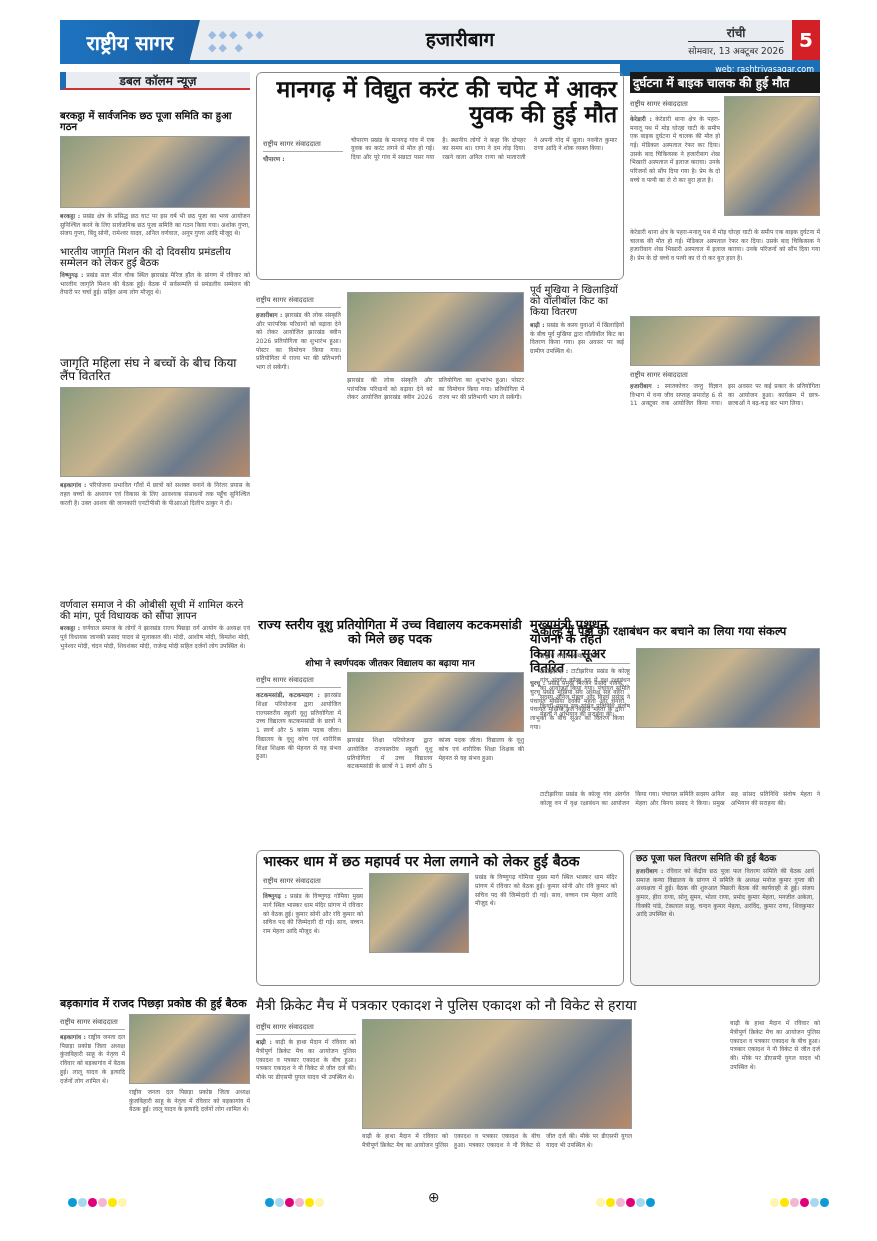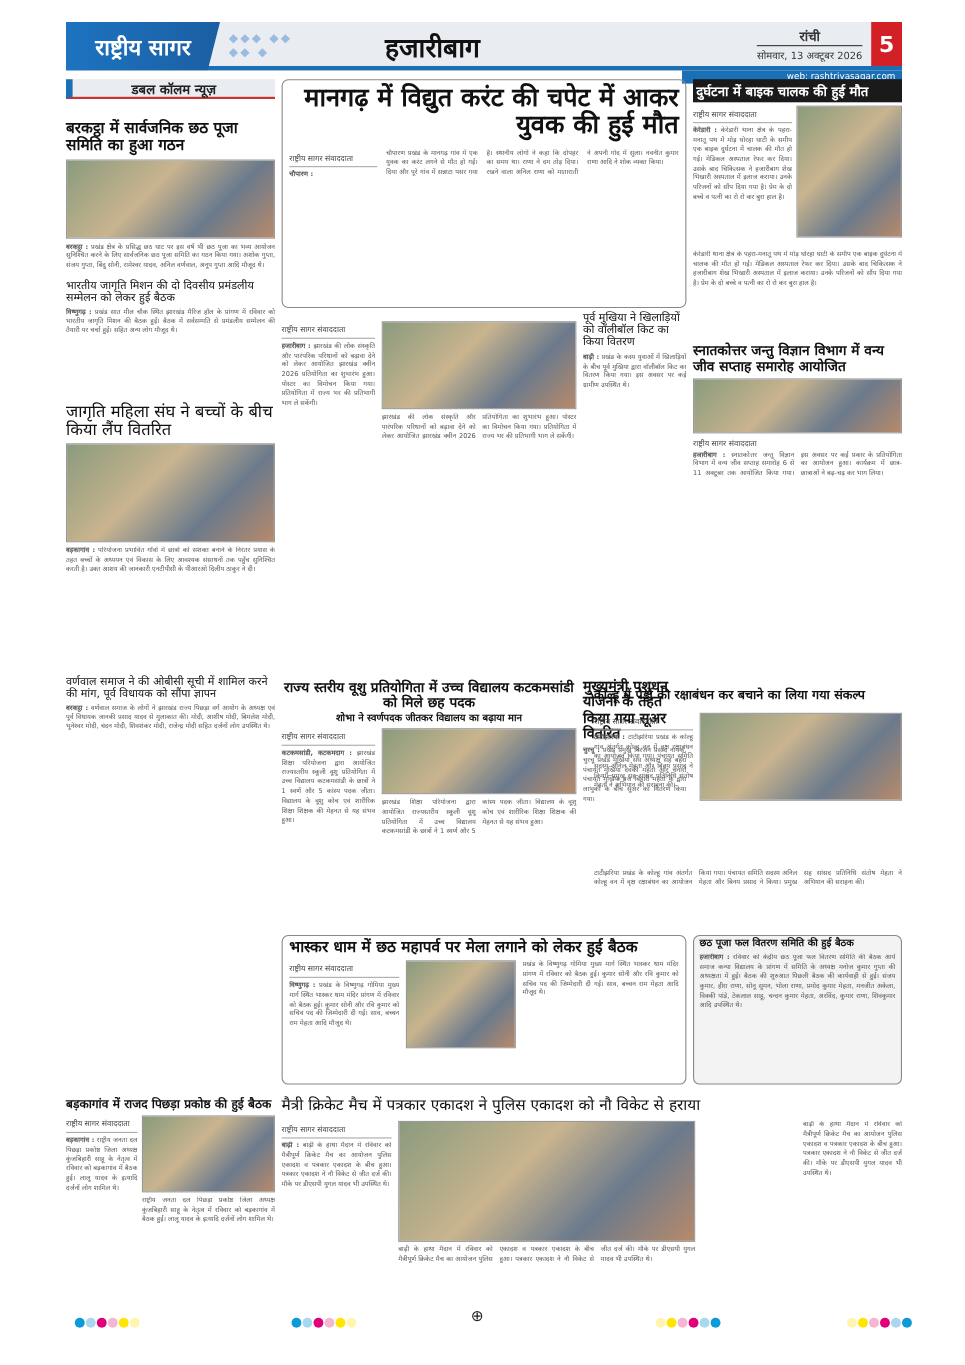--- a/index.html
+++ b/index.html
@@ -3,21 +3,21 @@
 <meta charset="utf-8">
 <style>
   * { box-sizing: border-box; margin: 0; padding: 0; }
   body { width: 877px; height: 1241px; background: #ffffff; font-family: "DejaVu Sans", sans-serif; position: relative; overflow: hidden; color: #222; }
   .page { position: absolute; left: 60px; top: 20px; width: 760px; height: 1200px; }
 
   
   .masthead { position: absolute; left: 0; top: 0; width: 760px; height: 44px; background: #e9edf2; border-bottom: 4px solid #1b6fb5; }
   .brand { position: absolute; left: 0; top: 0; width: 140px; height: 44px; background: linear-gradient(90deg,#1d73c0,#1b5fa3); color: #fff; font-weight: bold; font-size: 20px; display: flex; align-items: center; justify-content: center; clip-path: polygon(0 0,100% 0,92% 100%,0 100%); }
   .dots-deco { position: absolute; left: 148px; top: 8px; color: #9bbbe0; font-size: 11px; letter-spacing: 2px; }
-  .city { position: absolute; left: 290px; top: 6px; width: 220px; text-align: left; font-size: 24px; font-weight: bold; color: #111; }
+  .city { position: absolute; left: 290px; top: 6px; width: 220px; text-align: center; font-size: 19px; font-weight: bold; color: #111; }
   .dateblock { position: absolute; right: 36px; top: 4px; text-align: center; font-size: 9px; color: #333; }
   .dateblock .ed { font-size: 12px; font-weight: bold; border-bottom: 1px solid #333; display: block; margin-bottom: 2px; }
   .pageno { position: absolute; right: 0; top: 0; width: 28px; height: 40px; background: #d32027; color: #fff; font-weight: bold; font-size: 20px; display: flex; align-items: center; justify-content: center; }
   .weburl { position: absolute; right: 0; top: 44px; height: 12px; background: #1b6fb5; color: #fff; font-size: 8px; padding: 1px 6px; width: 200px; text-align: right; }
 
   
   .col { position: absolute; }
   .hl { font-weight: bold; color: #111; line-height: 1.1; }
   .byline { font-size: 7px; color: #444; margin: 3px 0; }
   .body { font-size: 6px; line-height: 1.45; color: #555; text-align: justify; }
@@ -47,32 +47,32 @@
       <span>सोमवार, 13 अक्टूबर 2026</span>
     </div>
     <div class="pageno">5</div>
   </div>
   <div class="weburl">web: rashtriyasagar.com</div>
 
   <div class="col left">
     <div class="dc-head">डबल कॉलम न्यूज़</div>
 
     <div style="margin-top:4px;">
-      <div class="hl" style="font-size:14px;margin-top:20px;">बरकट्ठा में सार्वजनिक छठ पूजा समिति का हुआ गठन</div>
+      <div class="hl" style="font-size:10px;margin-top:20px;">बरकट्ठा में सार्वजनिक छठ पूजा समिति का हुआ गठन</div>
       <div class="photo" style="height:72px;margin:4px 0;"></div>
       <div class="body"><b>बरकट्ठा :</b> <span>प्रखंड क्षेत्र के प्रसिद्ध छठ घाट पर इस वर्ष भी छठ पूजा का भव्य आयोजन सुनिश्चित करने के लिए सार्वजनिक छठ पूजा समिति का गठन किया गया। अशोक गुप्ता, संजय गुप्ता, बिंदु सोनी, रामेश्वर यादव, अनिल वर्णवाल, अनूप गुप्ता आदि मौजूद थे।</span></div>
     </div>
 
     <div style="margin-top:8px;">
       <div class="hl" style="font-size:10px;font-weight:normal;">भारतीय जागृति मिशन की दो दिवसीय प्रमंडलीय सम्मेलन को लेकर हुई बैठक</div>
       <div class="body" style="margin-top:3px;height:80px;overflow:hidden;"><b>विष्णुगढ़ :</b> <span>प्रखंड सात मील चौक स्थित झारखंड मैरिज हॉल के प्रांगण में रविवार को भारतीय जागृति मिशन की बैठक हुई। बैठक में सर्वसम्मति से प्रमंडलीय सम्मेलन की तैयारी पर चर्चा हुई। सहित अन्य लोग मौजूद थे।</span></div>
     </div>
 
     <div style="margin-top:6px;">
-      <div class="hl" style="font-size:15px;font-weight:normal;">जागृति महिला संघ ने बच्चों के बीच किया लैंप वितरित</div>
+      <div class="hl" style="font-size:12px;font-weight:normal;">जागृति महिला संघ ने बच्चों के बीच किया लैंप वितरित</div>
       <div class="photo" style="height:90px;margin:4px 0;"></div>
       <div class="body" style="height:110px;overflow:hidden;"><b>बड़कागांव :</b> <span>परियोजना प्रभावित गाँवों में छात्रों को सशक्त बनाने के निरंतर प्रयास के तहत बच्चों के अध्ययन एवं विकास के लिए आवश्यक संसाधनों तक पहुँच सुनिश्चित करती है। उक्त आशय की जानकारी एनटीपीसी के पीआरओ दिलीप ठाकुर ने दी।</span></div>
     </div>
 
     <div style="margin-top:8px;">
       <div class="hl" style="font-size:10px;font-weight:normal;">वर्णवाल समाज ने की ओबीसी सूची में शामिल करने की मांग, पूर्व विधायक को सौंपा ज्ञापन</div>
       <div class="body" style="margin-top:3px;height:175px;overflow:hidden;"><b>बरकट्ठा :</b> <span>वर्णवाल समाज के लोगों ने झारखंड राज्य पिछड़ा वर्ग आयोग के अध्यक्ष एवं पूर्व विधायक जानकी प्रसाद यादव से मुलाकात की। मोदी, आशीष मोदी, बिमलेश मोदी, भुनेश्वर मोदी, चंदन मोदी, शिवशंकर मोदी, राजेन्द्र मोदी सहित दर्जनों लोग उपस्थित थे।</span></div>
     </div>
   </div>
 
@@ -114,29 +114,28 @@
       </div>
     </div>
   </div>
 
   <div class="col" style="left:470px;top:264px;width:94px;">
     <div class="hl" style="font-size:10px;font-weight:normal;">पूर्व मुखिया ने खिलाड़ियों को वॉलीबॉल किट का किया वितरण</div>
     <div class="body" style="margin-top:4px;height:260px;overflow:hidden;"><b>बाढ़ी :</b> <span>प्रखंड के कस्य युवाओं में खिलाड़ियों के बीच पूर्व मुखिया द्वारा वॉलीबॉल किट का वितरण किया गया। इस अवसर पर कई ग्रामीण उपस्थित थे।</span></div>
   </div>
 
   <div class="col" style="left:570px;top:292px;width:190px;">
-    <div class="hl" style="font-size:12.5px;">स्नातकोत्तर जन्तु विज्ञान विभाग में वन्य जीव सप्ताह समारोह आयोजित</div>
     <div class="photo" style="height:50px;margin:4px 0;"></div>
     <div class="byline">राष्ट्रीय सागर संवाददाता</div>
     <div class="body" style="column-count:2;column-gap:6px;height:180px;overflow:hidden;"><b>हजारीबाग :</b> <span>स्नातकोत्तर जन्तु विज्ञान विभाग में वन्य जीव सप्ताह समारोह 6 से 11 अक्टूबर तक आयोजित किया गया। इस अवसर पर कई प्रकार के प्रतियोगिता का आयोजन हुआ। कार्यक्रम में छात्र-छात्राओं ने बढ़-चढ़ कर भाग लिया।</span></div>
   </div>
 
   <div class="col" style="left:196px;top:598px;width:268px;">
     <div class="hl" style="font-size:12.5px;text-align:center;">राज्य स्तरीय वूशु प्रतियोगिता में उच्च विद्यालय कटकमसांडी को मिले छह पदक</div>
-    <div class="hl" style="font-size:9px;text-align:center;margin-top:3px;">शोभा ने स्वर्णपदक जीतकर विद्यालय का बढ़ाया मान</div>
+    <div class="hl" style="font-size:9px;text-align:center;margin-top:13px;">शोभा ने स्वर्णपदक जीतकर विद्यालय का बढ़ाया मान</div>
     <div style="display:flex;gap:6px;margin-top:4px;">
       <div style="width:85px;">
         <div class="byline">राष्ट्रीय सागर संवाददाता</div>
         <div class="rule"></div>
         <div class="body" style="margin-top:3px;height:140px;overflow:hidden;"><b>कटकमसांडी, कटकमदाग :</b> <span>झारखंड शिक्षा परियोजना द्वारा आयोजित राज्यस्तरीय स्कूली वूशु प्रतियोगिता में उच्च विद्यालय कटकमसांडी के छात्रों ने 1 स्वर्ण और 5 कांस्य पदक जीता। विद्यालय के वूशु कोच एवं शारीरिक शिक्षा शिक्षक की मेहनत से यह संभव हुआ।</span></div>
       </div>
       <div style="flex:1;">
         <div class="photo" style="height:60px;"></div>
         <div class="body" style="margin-top:4px;column-count:2;column-gap:6px;height:90px;overflow:hidden;">झारखंड शिक्षा परियोजना द्वारा आयोजित राज्यस्तरीय स्कूली वूशु प्रतियोगिता में उच्च विद्यालय कटकमसांडी के छात्रों ने 1 स्वर्ण और 5 कांस्य पदक जीता। विद्यालय के वूशु कोच एवं शारीरिक शिक्षा शिक्षक की मेहनत से यह संभव हुआ।</div>
       </div>

